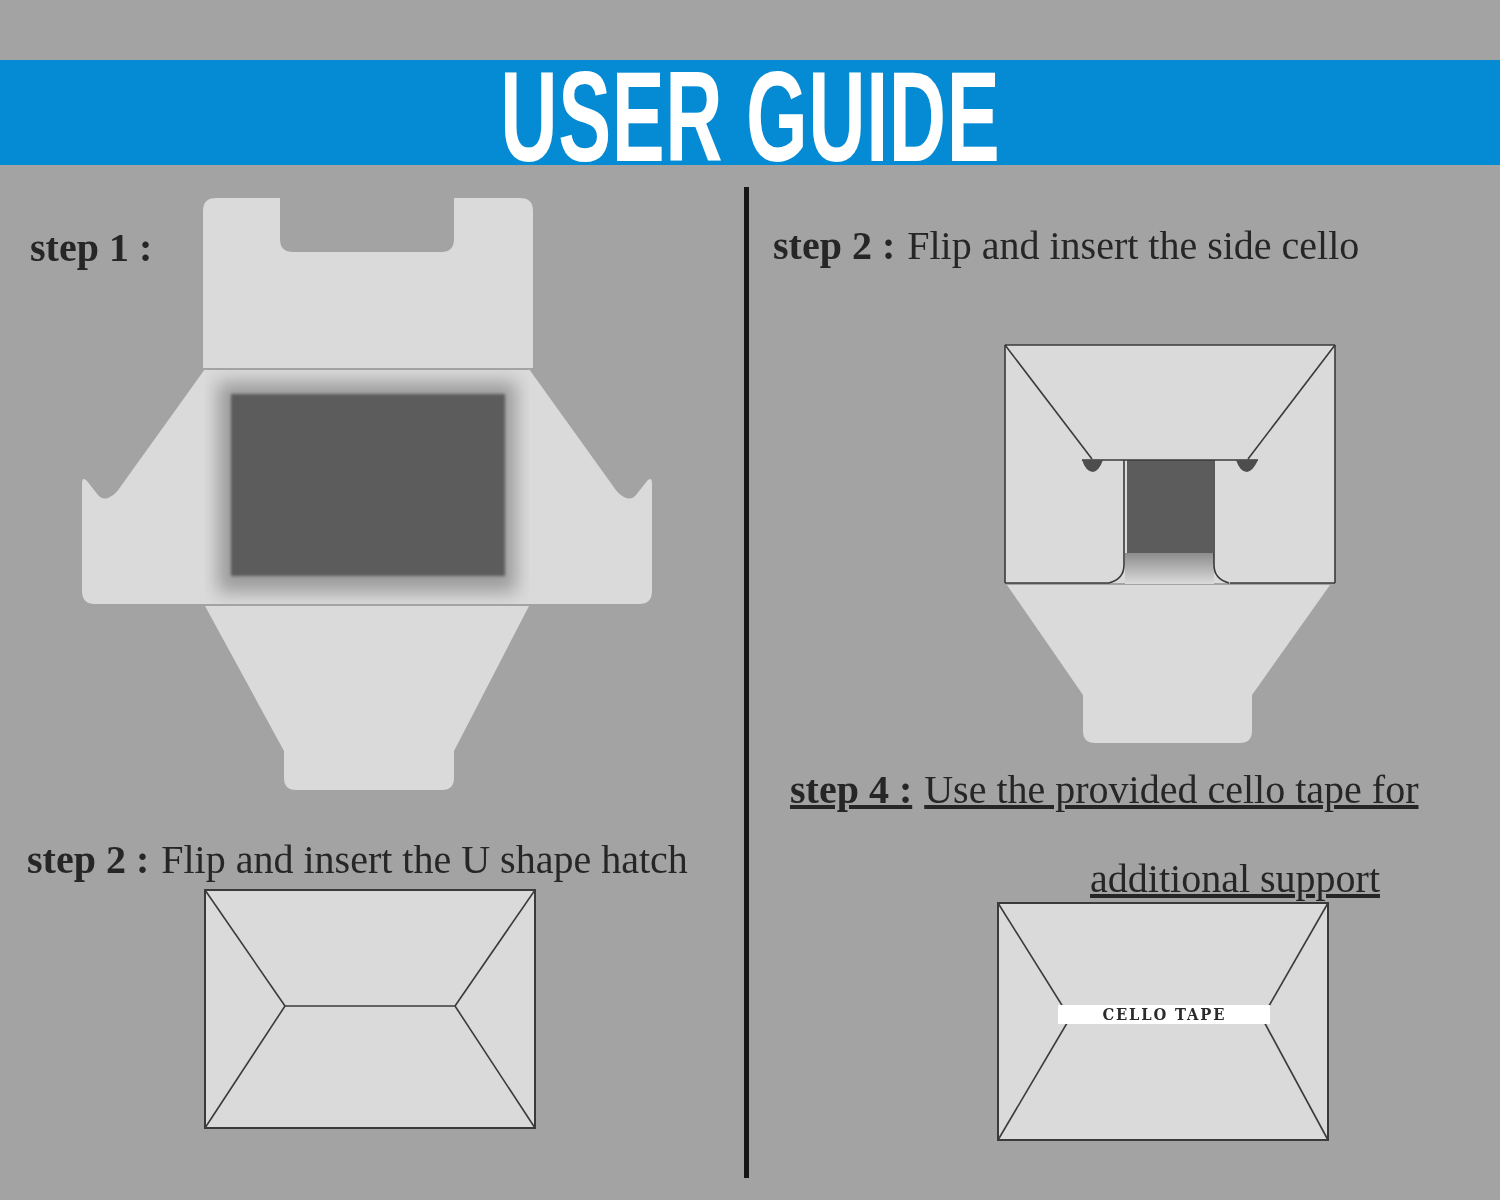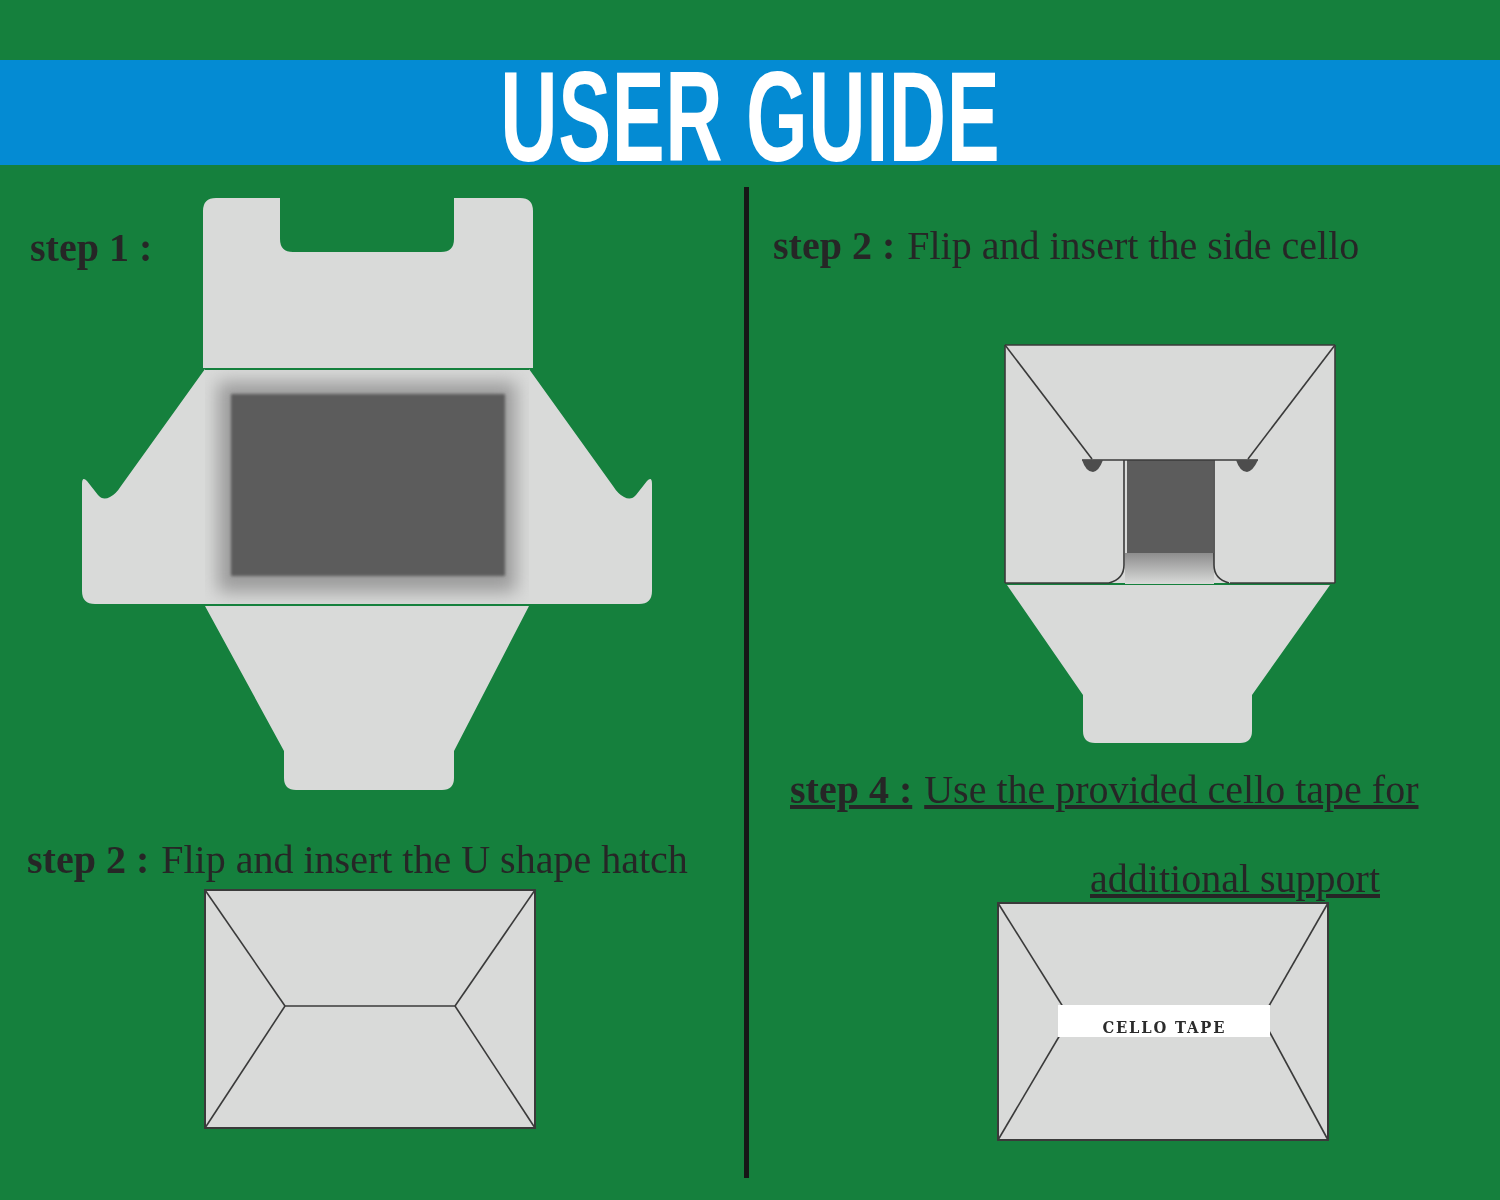--- a/index.html
+++ b/index.html
@@ -1,21 +1,21 @@
 <!DOCTYPE html>
 <html><head>
 <meta charset="utf-8">
 <style>
   * { margin: 0; padding: 0; box-sizing: border-box; }
   html, body { background: #ffffff; }
   .page {
     position: relative;
     width: 1500px;
     height: 1200px;
-    background: #15803d;
+    background: #a3a3a3;
     overflow: hidden;
     font-family: "Liberation Serif", serif;
     color: #262626;
   }
   
   .banner {
     position: absolute;
     left: 0; top: 60px;
     width: 1500px; height: 105px;
     background: #048bd3;
@@ -60,24 +60,24 @@
   
   .diagram { position: absolute; }
   #diagram1 { left: 80px;  top: 195px; }
   #diagram2 { left: 995px; top: 340px; }
   #diagram3 { left: 200px; top: 885px; }
   #diagram4 { left: 993px; top: 898px; }
   
   .tape-strip {
     position: absolute;
     left: 1058px; top: 1005px;
-    width: 212px; height: 32px;
+    width: 212px; height: 19px;
     background: #ffffff;
     display: flex;
-    align-items: flex-end;
+    align-items: center;
     justify-content: center;
   }
   .tape-label {
     font-family: "DejaVu Serif", serif;
     font-weight: bold;
     font-size: 16px;
     letter-spacing: 2px;
     color: #2b2b2b;
     transform: scaleX(0.92);
     white-space: nowrap;

